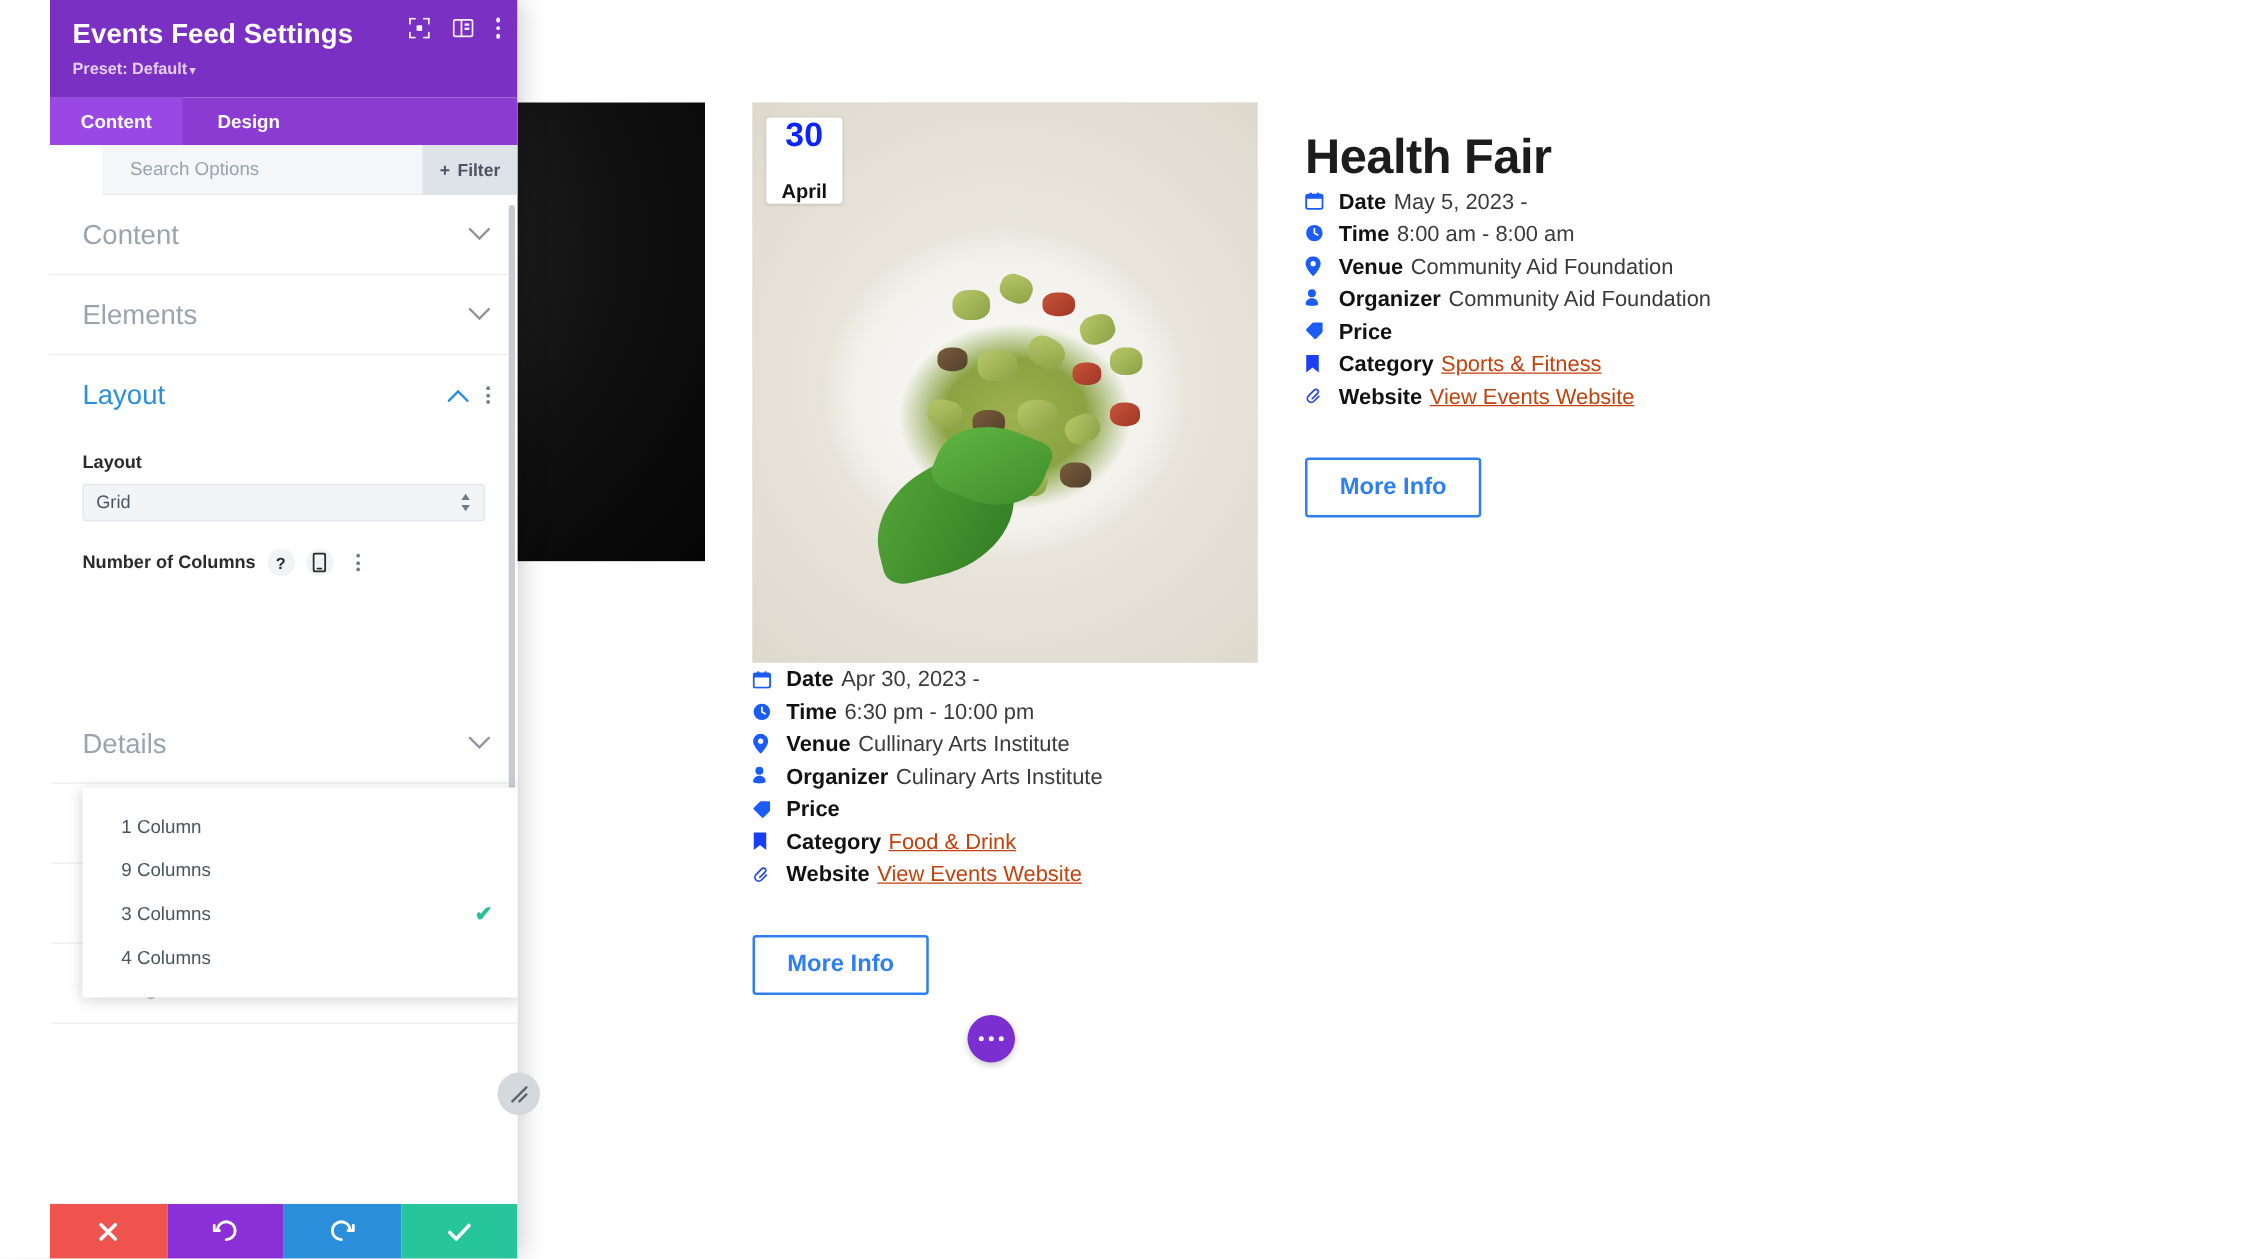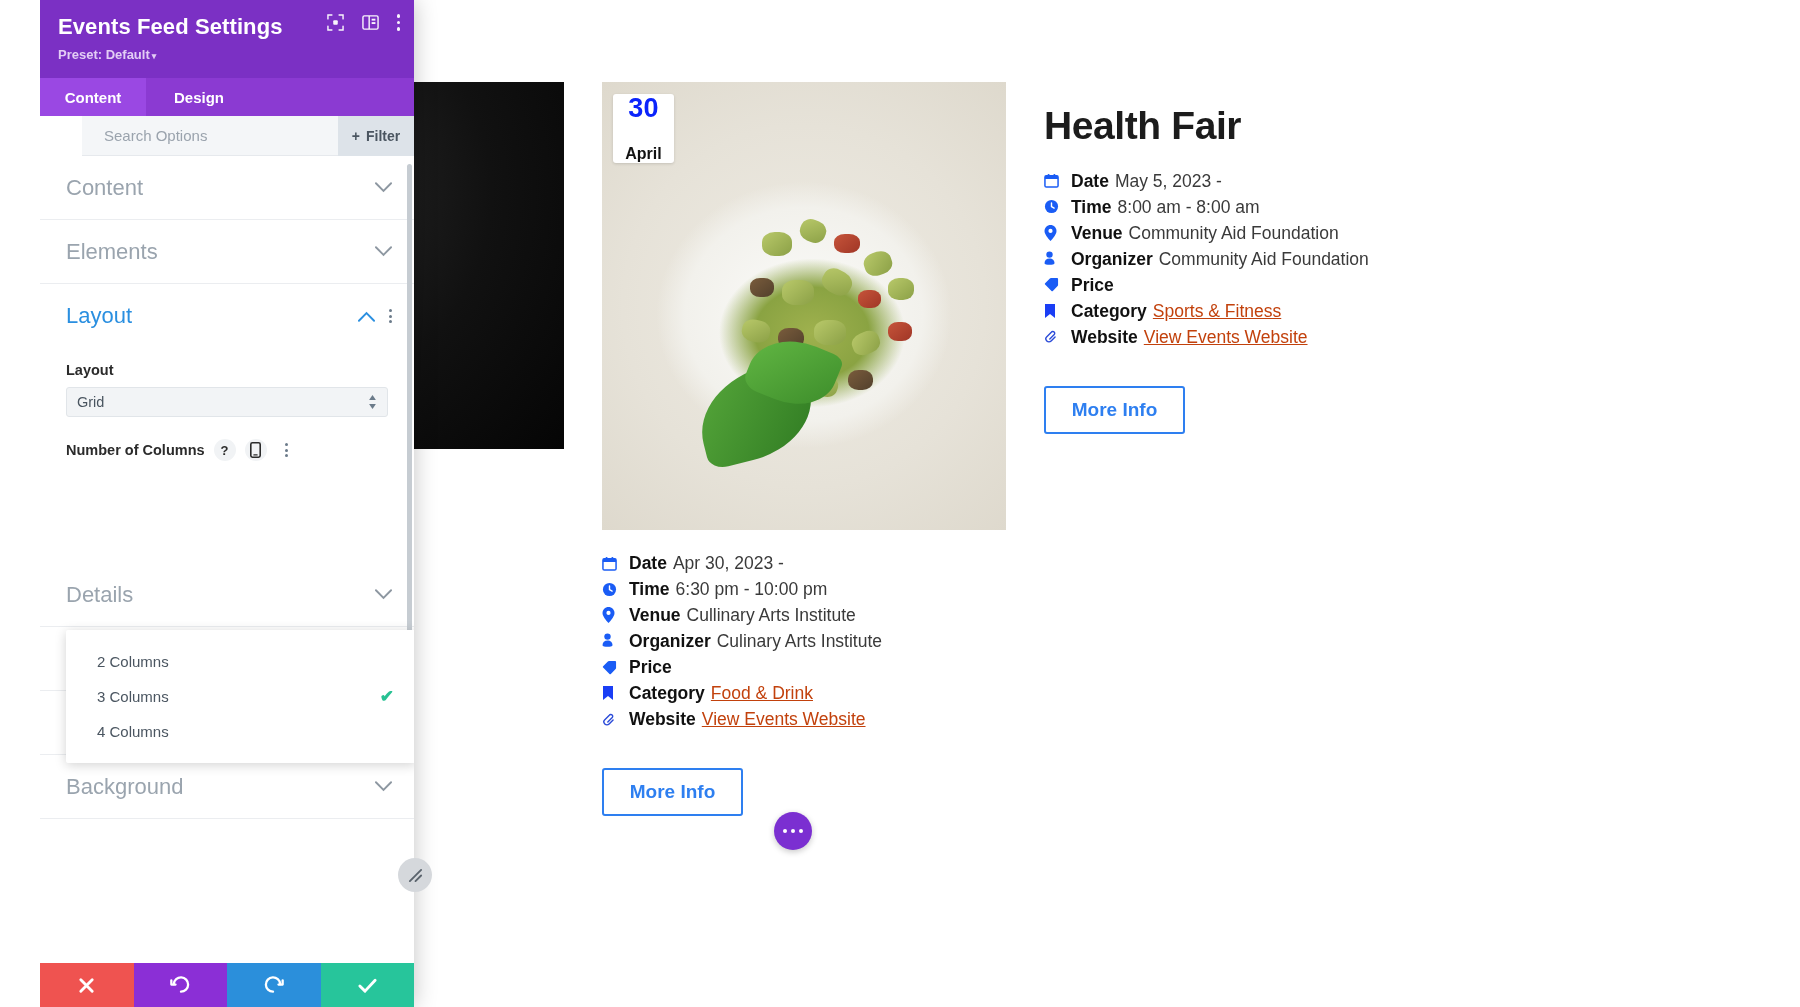--- a/index.html
+++ b/index.html
@@ -132,21 +132,21 @@
     line-height: 1.2; margin-top: 2px;
   }
 
   .ev-title {
     font-size: 39px; font-weight: bold; color: #1c1c1c;
     letter-spacing: -.4px;
     margin: 22px 0 0 0;
     line-height: 1.12;
   }
 
-  .ev-meta { margin-top: 20px; }
+  .ev-meta { }
   .meta-row {
     display: flex; align-items: flex-start;
     font-size: 17.5px; color: #2a2a2a;
     line-height: 26px; margin-bottom: 0px;
     white-space: nowrap;
   }
   .meta-ico {
     width: 20px; min-width: 20px; height: 26px;
     display: flex; align-items: center; justify-content: flex-start;
     margin-right: 7px; color: #1a5cf5;
@@ -696,21 +696,24 @@
         <span class="acc-title">Background</span>
         <span class="chev">
           <svg width="17" height="11" viewBox="0 0 18 11">
               <path d="M1 1l8 8 8-8" stroke="currentColor" stroke-width="2" fill="none" stroke-linecap="round"></path>
             </svg>
         </span>
       </div>
 
       <div class="dropdown">
         <div class="dd-item">
-          <span>2 Columns</span>
+          <span>1 Column</span>
+        </div>
+        <div class="dd-item">
+          <span>9 Columns</span>
         </div>
         <div class="dd-item">
           <span>3 Columns</span>
           <span class="dd-check">✔</span>
         </div>
         <div class="dd-item">
           <span>4 Columns</span>
         </div>
       </div>
 

